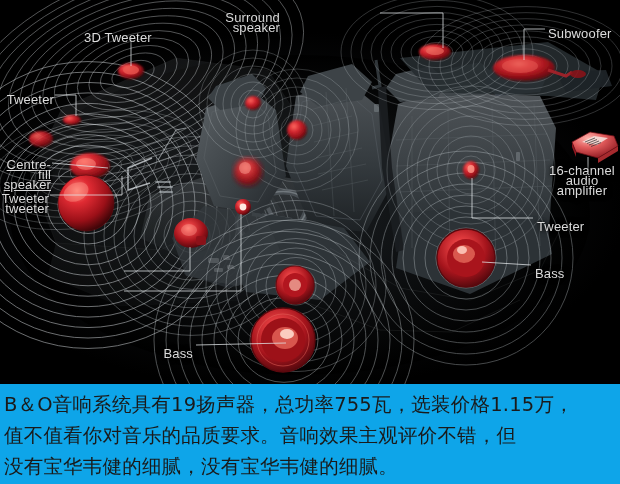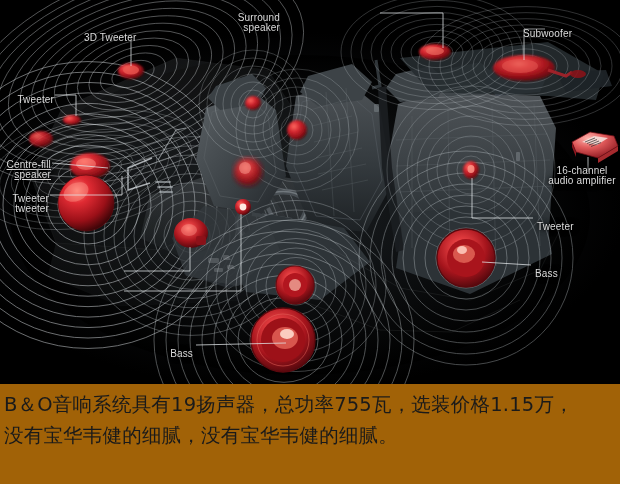--- a/index.html
+++ b/index.html
@@ -24,37 +24,37 @@
       radial-gradient(ellipse 70% 60% at 46% 55%, #15181b 0%, #0a0b0d 45%, #000 78%),
       #000;
     overflow:hidden;
   }
   #illustration svg{position:absolute;left:0;top:0;}
 
   
   .callout{
     position:absolute;
     color:#dcdcdc;
-    font-size:10px;
+    font-size:13px;
     line-height:10px;
     letter-spacing:.15px;
     white-space:pre-line;
     text-shadow:0 0 3px #000, 0 0 6px #000;
     pointer-events:auto;
   }
   .callout.r{text-align:right;}
   .callout.l{text-align:right;}
   .callout.c{text-align:center;}
 
   
   #caption{
     position:absolute;
     left:0; top:384px;
     width:620px; height:100px;
-    background:#a16207;
+    background:#0ea5e9;
     color:#111;
     box-sizing:border-box;
     padding:5px 4px 0 4px;
   }
   #caption p{
     margin:0;
     font-family:"DejaVu Sans","Liberation Sans",sans-serif;
     font-size:19.5px;
     line-height:31px;
     letter-spacing:.2px;
@@ -470,21 +470,21 @@
         <path d="M196 345 L286 343"></path>
         <path d="M531 265 L482 262"></path>
         <path d="M533 218 L472 218 L472 178"></path>
         <path d="M588 172 L588 157"></path>
       </g>
     </svg>
 
     <div class="callout r" style="left:208px;top:3px;width:72px;">
       <span>Surround  speaker</span>
     </div>
-    <div class="callout l" style="left:523px;top:19px;">
+    <div class="callout l" style="left:548px;top:19px;">
       <span>Subwoofer</span>
     </div>
     <div class="callout l" style="left:84px;top:23px;">
       <span>3D Tweeter</span>
     </div>
     <div class="callout r" style="left:0px;top:85px;width:54px;">
       <span>Tweeter</span>
     </div>
     <div class="callout r" style="left:0px;top:150px;width:51px;text-decoration:underline;">
       <span>Centre-fill
@@ -505,16 +505,17 @@
     </div>
     <div class="callout c" style="left:546px;top:156px;width:72px;">
       <span>16-channel
 audio amplifier</span>
     </div>
 
   </div>
 
   <div id="caption">
     <p>B＆O音响系统具有19扬声器，总功率755瓦，选装价格1.15万，</p>
+    <p>值不值看你对音乐的品质要求。音响效果主观评价不错，但</p>
     <p>没有宝华韦健的细腻，没有宝华韦健的细腻。</p>
   </div>
 
 </div>
 
 </body></html>

